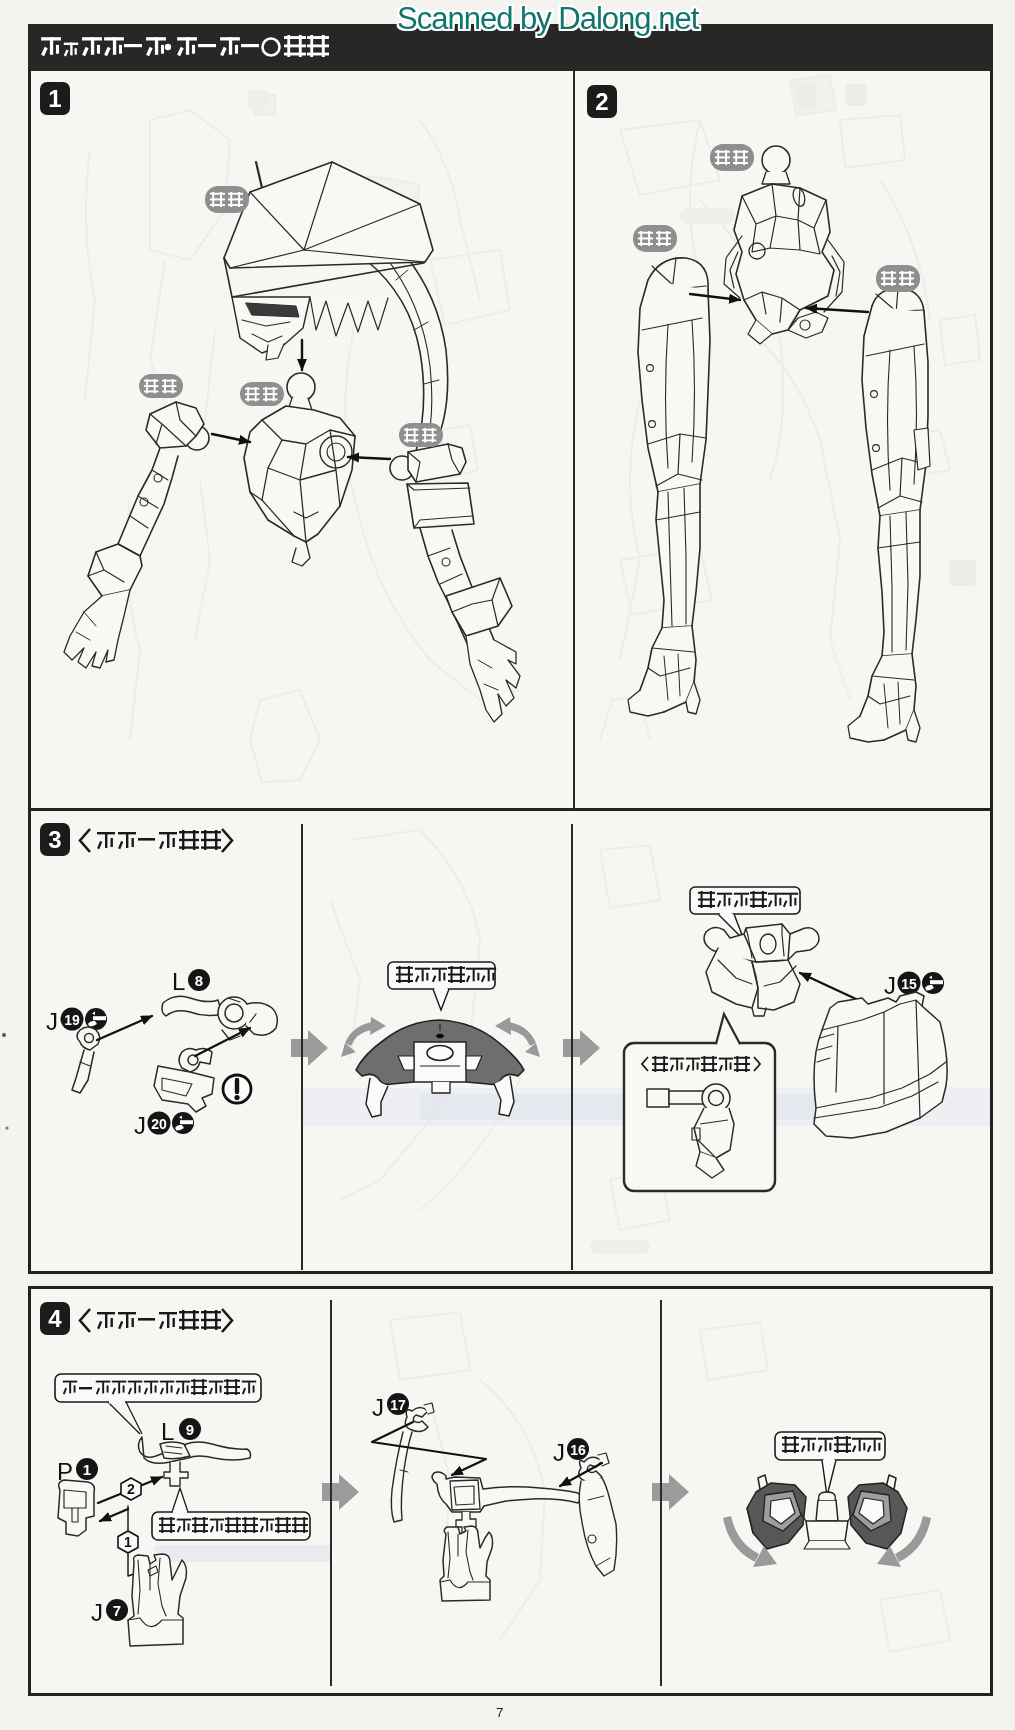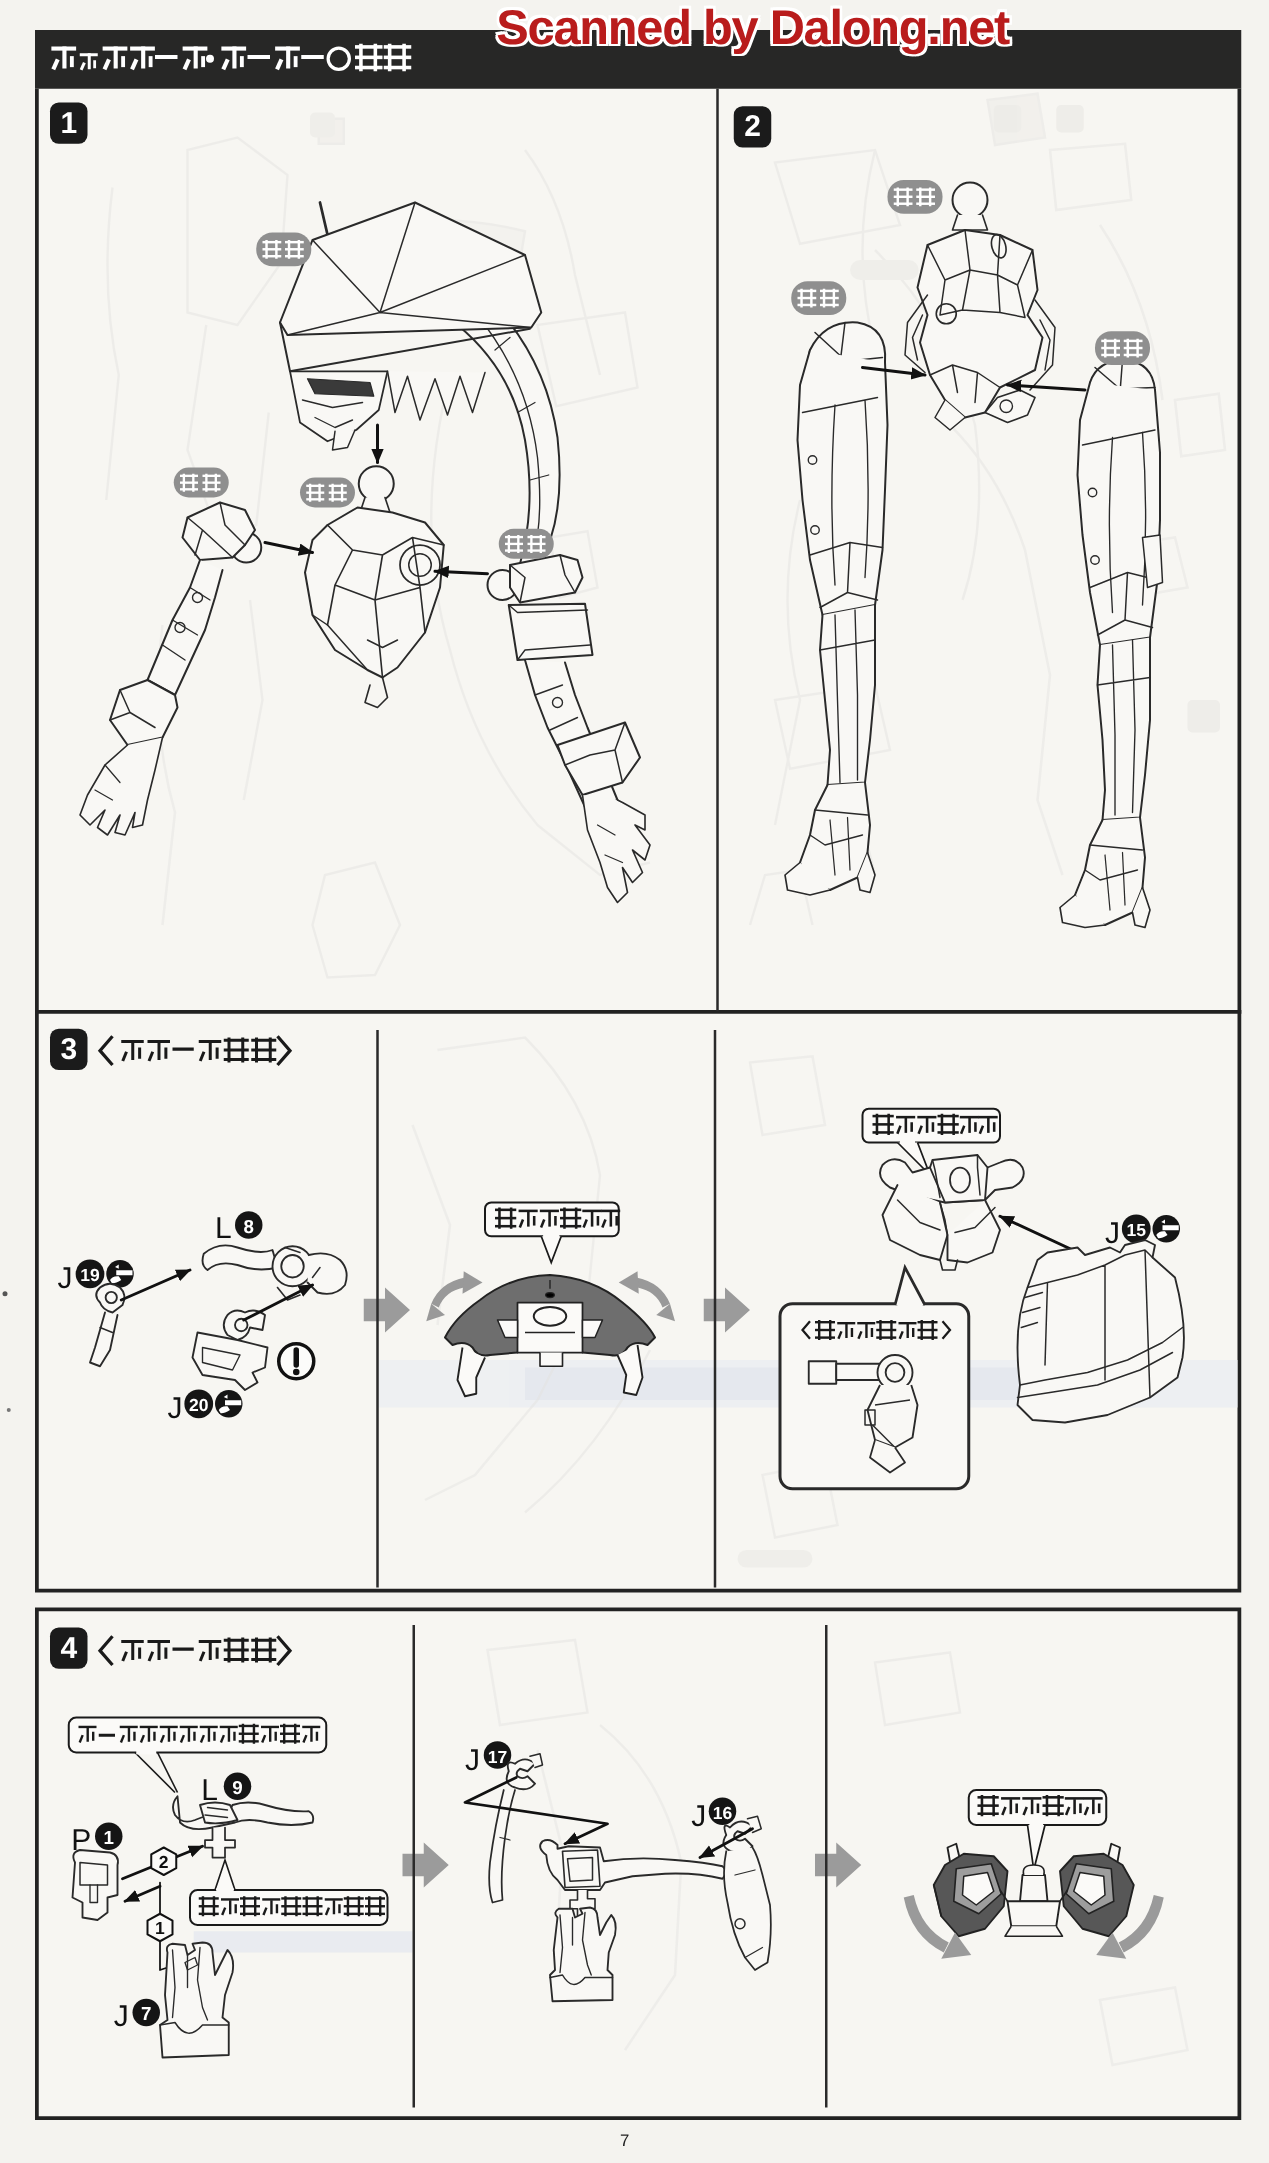--- a/index.html
+++ b/index.html
@@ -1,18 +1,18 @@
 <!DOCTYPE html>
 <html><head>
 <meta charset="utf-8">
 <style>
 html,body{margin:0;padding:0;}
 body{width:1015px;height:1730px;background:#f4f3ef;font-family:"Liberation Sans",sans-serif;position:relative;overflow:hidden;}
 .abs{position:absolute;}
-#scanned{left:397px;top:1px;white-space:nowrap;font-size:39px;font-weight:bold;color:#b91c1c;
+#scanned{left:397px;top:1px;white-space:nowrap;font-size:31px;font-weight:normal;color:#0f766e;
  text-shadow:-2px -2px 0 #fff,2px -2px 0 #fff,-2px 2px 0 #fff,2px 2px 0 #fff,0 2px 0 #fff,0 -2px 0 #fff,2px 0 0 #fff,-2px 0 0 #fff;
  z-index:5;letter-spacing:-1px;}
 #hdrbar{left:28px;top:24px;width:965px;height:47px;background:#272726;z-index:2;}
 .box{background:#f7f6f2;border:3px solid #222;z-index:1;box-sizing:border-box;}
 #boxA{left:28px;top:71px;width:965px;height:740px;border-top:none;}
 #boxB{left:28px;top:808px;width:965px;height:466px;}
 #boxC{left:28px;top:1286px;width:965px;height:410px;}
 .vdiv{position:absolute;width:2px;background:#2a2a2a;z-index:4;}
 .numsq{position:absolute;width:30px;height:33px;background:#1b1b1b;border-radius:7px;color:#fff;
  font-weight:bold;font-size:24px;text-align:center;line-height:33px;z-index:3;}

